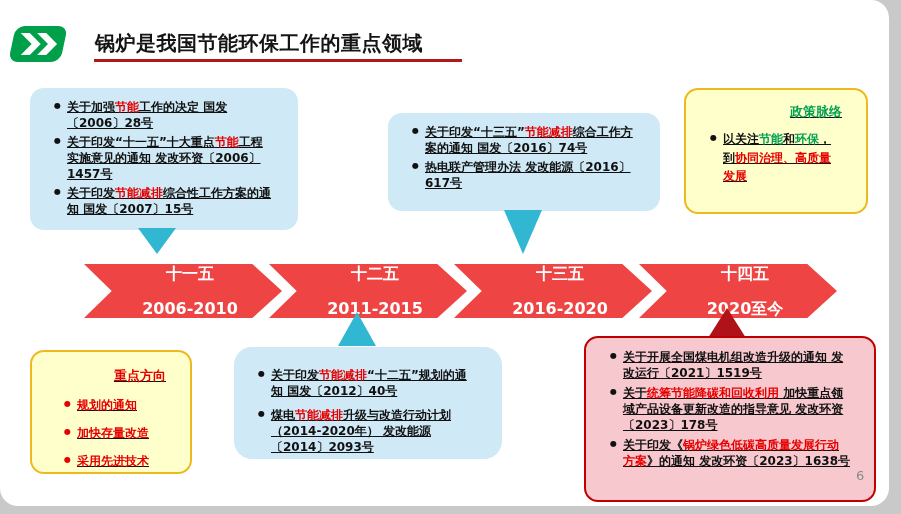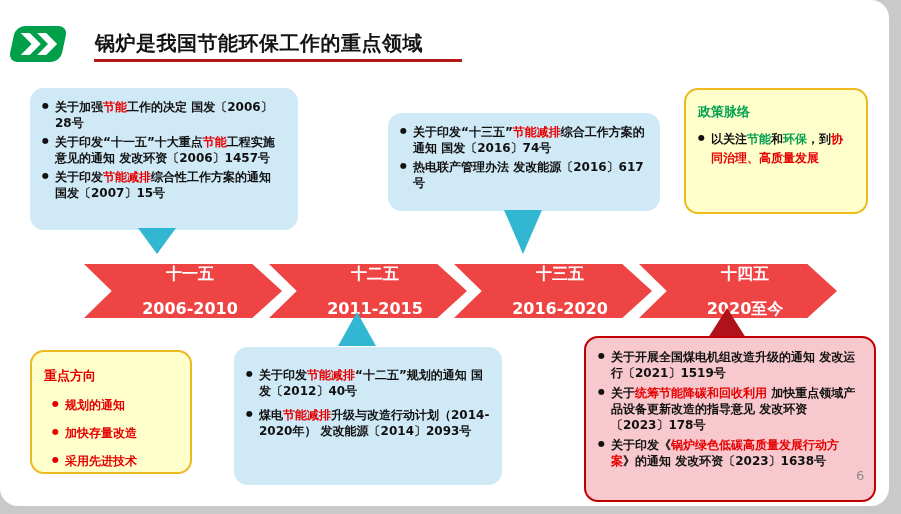--- a/index.html
+++ b/index.html
@@ -36,38 +36,38 @@
   .logo {
     position:absolute; right:16px; top:10px;
     display:flex; align-items:center; gap:5px;
   }
   .logo-text { display:flex; flex-direction:column; align-items:center; }
   .logo-name { color:#00a050; font-weight:800; font-size:16px; line-height:1.15; }
   .logo-sub  { color:#00a050; font-weight:700; font-size:8.5px; letter-spacing:1.8px; }
   
   .box {
     position:absolute; box-sizing:border-box;
-    border-radius:14px; padding:11px 12px;
-    font-size:12px; font-weight:700; color:#111;
+    border-radius:14px; padding:11px 24px;
+    font-size:12px; font-weight:700; color:#111;text-decoration:underline;
   }
   .box ul { list-style:none; margin:0; padding:0; }
   .box li { position:relative; padding-left:13px; line-height:1.34; margin-bottom:3px; }
   .box li::before { content:"●"; position:absolute; left:0; top:2px; font-size:8px; }
   .cyan   { background:#cfe9f6; }
   .yellow { background:#ffffcc; border:2px solid #edb91f; }
   .pink   { background:#f7c8ce; border:2px solid #c00000; }
   #box-plan11 { left:30px;  top:88px;  width:268px; height:142px; }
   #box-plan13 { left:388px; top:113px; width:272px; height:98px; }
   #box-policy { left:684px; top:88px;  width:184px; height:126px; }
   #box-directions { left:30px; top:350px; width:162px; height:124px; }
-  #box-plan12 { left:234px; top:347px; width:268px; height:138px; padding-top:20px; }
+  #box-plan12 { left:234px; top:347px; width:268px; height:112px; padding-top:20px;border-radius:18px; }
   #box-plan12 li { margin-bottom:8px; }
   #box-plan14 { left:584px; top:336px; width:292px; height:166px; }
   #box-plan14 li { margin-bottom:4px; }
-  .box-title { text-align:left; font-weight:800; font-size:13px; margin:2px 0 9px 0; }
+  .box-title { text-align:right; font-weight:800; font-size:13px; margin:2px 0 9px 0; }
   .green-title { color:#00a050; }
   .red-title   { color:#e60000; margin-top:4px; margin-bottom:12px; }
   #box-policy li { line-height:1.55; }
   .red-list li { color:#e60000; margin-bottom:12px; margin-left:8px; }
   .red-list li::before { color:#e60000; }
   
   .tri { position:absolute; width:0; height:0; }
   .tri-down { border-left:19px solid transparent; border-right:19px solid transparent; }
   .tri-up   { border-left:19px solid transparent; border-right:19px solid transparent; }
   #tri-plan11 { left:138px; top:228px; border-top:26px solid #31b7d2; }

